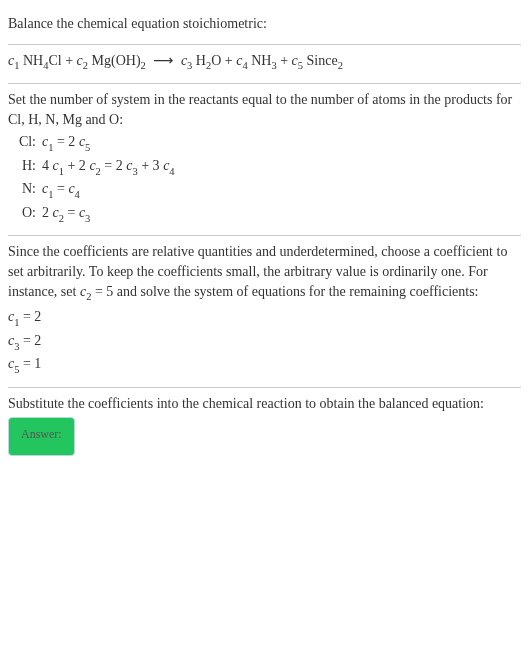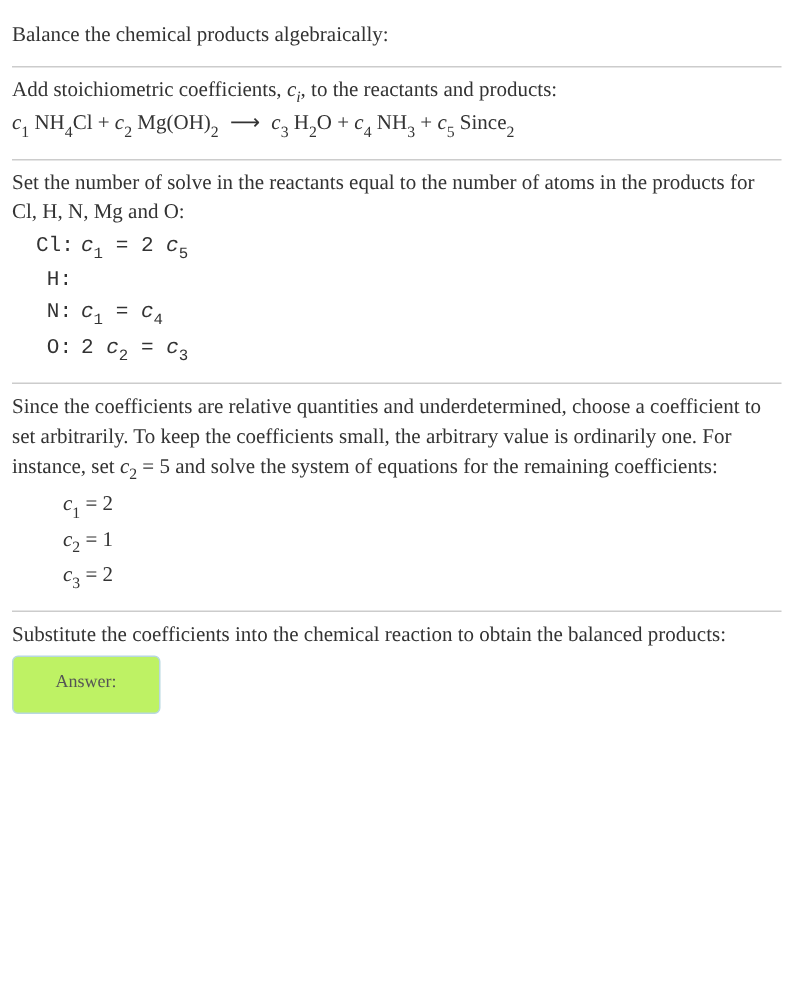--- a/index.html
+++ b/index.html
@@ -31,113 +31,109 @@
       top: 0.1em;
     }
     .italic {
       font-style: italic;
     }
     .arrow {
       margin: 0 4px;
     }
     .atom-table {
       margin-top: 2px;
-      margin-left: 16px;
-      font-family: Liberation Mono, monospace;
+      margin-left: 4px;
     }
     .atom-row {
       display: flex;
       align-items: baseline;
       line-height: 1.5;
     }
     .atom-label {
       width: 30px;
       text-align: right;
       padding-right: 6px;
     }
     .coeff-list {
       margin-top: 2px;
-      margin-left: 34px;
     }
     .coeff-line {
       line-height: 1.5;
     }
     .answer-box {
-      background: #bef264;
+      background: #22c55e;
       border: 1px solid #b8d8e0;
       border-radius: 4px;
-      padding: 8px 28px;
+      padding: 8px 12px;
       display: inline-block;
       margin-top: 4px;
     }
     .answer-label {
       font-size: 12px;
       color: #555;
       margin-bottom: 4px;
     }
     .answer-eq {
       padding-left: 24px;
     }
   </style>
 </head>
 <body>
 
 <div class="section">
-  <div>Balance the chemical products algebraically:</div>
+  <div>Balance the chemical equation stoichiometric:</div>
 </div>
 
 <hr>
 
 <div class="section">
-  <div>
-    <span>Add stoichiometric coefficients, </span><span class="italic">c</span><span class="sub italic">i</span><span>, to the reactants and products:</span>
-  </div>
   <div>
     <span class="italic">c</span><span class="sub">1</span><span> NH</span><span class="sub">4</span><span>Cl + </span><span class="italic">c</span><span class="sub">2</span><span> Mg(OH)</span><span class="sub">2</span>
     <span class="arrow">⟶</span>
     <span class="italic">c</span><span class="sub">3</span><span> H</span><span class="sub">2</span><span>O + </span><span class="italic">c</span><span class="sub">4</span><span> NH</span><span class="sub">3</span><span> + </span><span class="italic">c</span><span class="sub">5</span><span> Since</span><span class="sub">2</span>
   </div>
 </div>
 
 <hr>
 
 <div class="section">
-  <div>Set the number of solve in the reactants equal to the number of atoms in the products for Cl, H, N, Mg and O:</div>
+  <div>Set the number of system in the reactants equal to the number of atoms in the products for Cl, H, N, Mg and O:</div>
   <div class="atom-table">
     <div class="atom-row">
       <div class="atom-label">Cl:</div>
       <div><span class="italic">c</span><span class="sub">1</span><span> = 2 </span><span class="italic">c</span><span class="sub">5</span></div>
     </div>
     <div class="atom-row">
       <div class="atom-label">H:</div>
+      <div><span>4 </span><span class="italic">c</span><span class="sub">1</span><span> + 2 </span><span class="italic">c</span><span class="sub">2</span><span> = 2 </span><span class="italic">c</span><span class="sub">3</span><span> + 3 </span><span class="italic">c</span><span class="sub">4</span></div>
     </div>
     <div class="atom-row">
       <div class="atom-label">N:</div>
       <div><span class="italic">c</span><span class="sub">1</span><span> = </span><span class="italic">c</span><span class="sub">4</span></div>
     </div>
     <div class="atom-row">
       <div class="atom-label">O:</div>
       <div><span>2 </span><span class="italic">c</span><span class="sub">2</span><span> = </span><span class="italic">c</span><span class="sub">3</span></div>
     </div>
   </div>
 </div>
 
 <hr>
 
 <div class="section">
   <div>
     <span>Since the coefficients are relative quantities and underdetermined, choose a coefficient to set arbitrarily. To keep the coefficients small, the arbitrary value is ordinarily one. For instance, set </span><span class="italic">c</span><span class="sub">2</span><span> = 5 and solve the system of equations for the remaining coefficients:</span>
   </div>
   <div class="coeff-list">
     <div class="coeff-line"><span class="italic">c</span><span class="sub">1</span><span> = 2</span></div>
-    <div class="coeff-line"><span class="italic">c</span><span class="sub">2</span><span> = 1</span></div>
     <div class="coeff-line"><span class="italic">c</span><span class="sub">3</span><span> = 2</span></div>
+    <div class="coeff-line"><span class="italic">c</span><span class="sub">5</span><span> = 1</span></div>
   </div>
 </div>
 
 <hr>
 
 <div class="section">
-  <div>Substitute the coefficients into the chemical reaction to obtain the balanced products:</div>
+  <div>Substitute the coefficients into the chemical reaction to obtain the balanced equation:</div>
   <div class="answer-box">
     <div class="answer-label">Answer:</div>
   </div>
 </div>
 
 </body></html>

